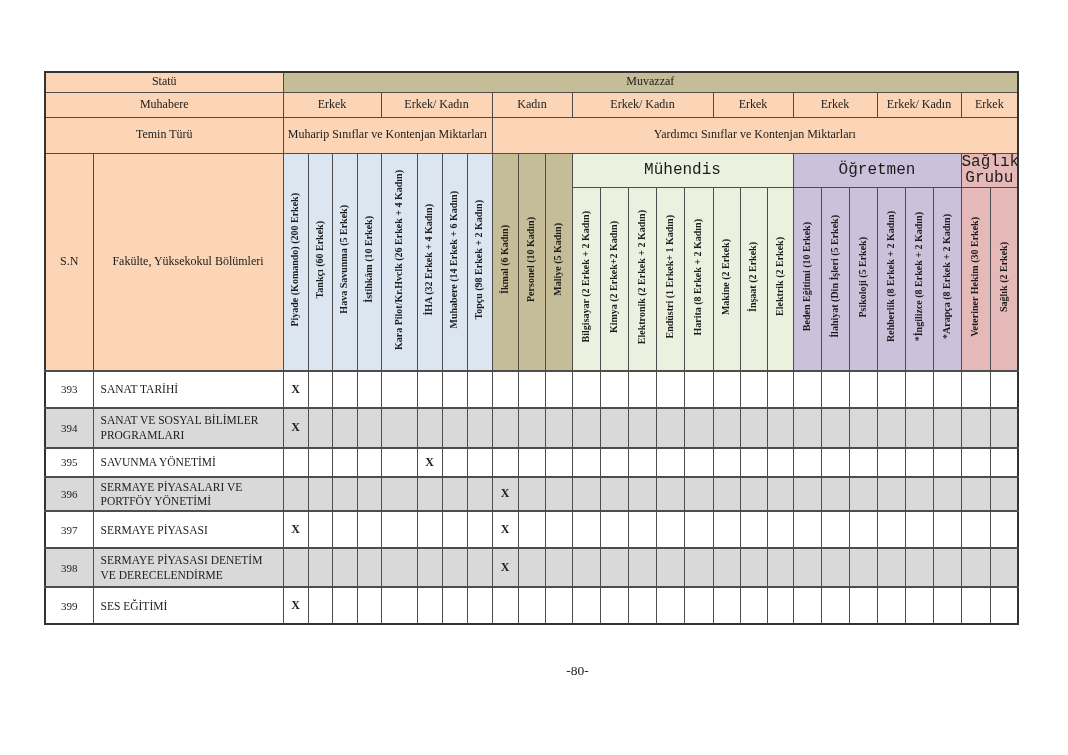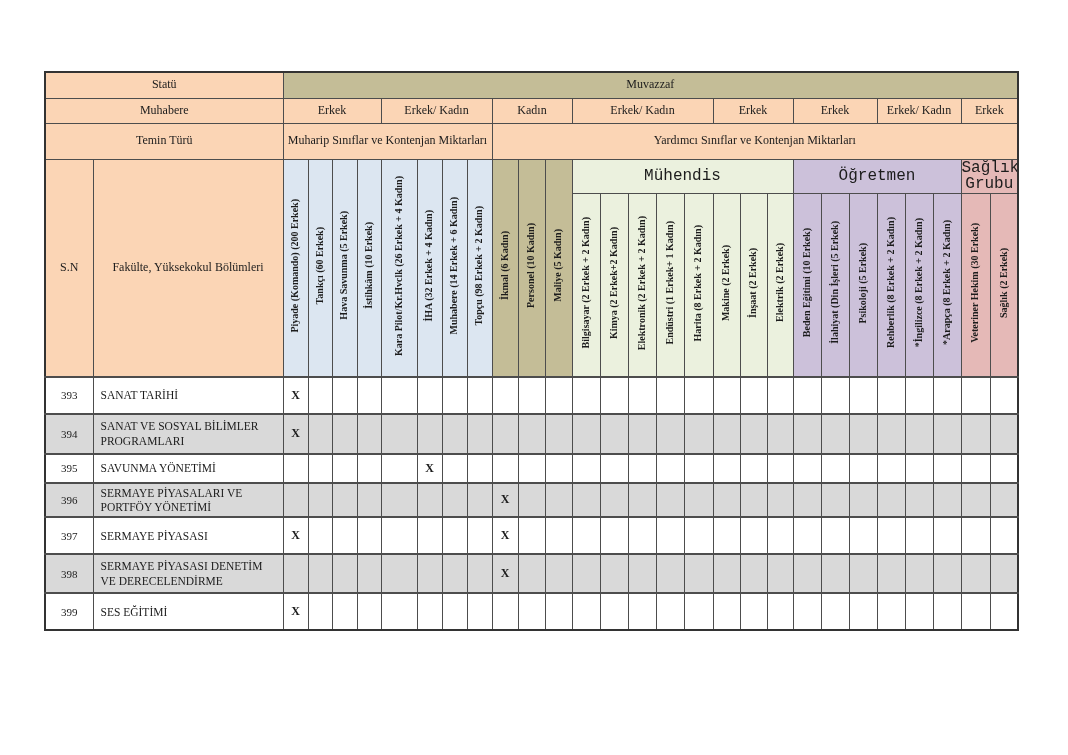--- a/index.html
+++ b/index.html
@@ -80,21 +80,21 @@
         <col style="width:28px">
         <col style="width:28px">
         <col style="width:28px">
         <col style="width:28px">
         <col style="width:28px">
     <col style="width:29px">
         <col style="width:28px">
   </colgroup>
 
   <tbody>
-        <tr style="height:26px">
+        <tr style="height:20px">
     <td colspan="2" class="peach hd">Statü</td>
     <td colspan="27" class="olive hd">Muvazzaf</td>
   </tr>
 
   <tr style="height:25px">
     <td colspan="2" class="peach hd">Muhabere</td>
     <td colspan="4" class="peach hd">Erkek</td>
     <td colspan="4" class="peach hd">Erkek/ Kadın</td>
     <td colspan="3" class="peach hd">Kadın</td>
     <td colspan="5" class="peach hd">Erkek/ Kadın</td>
@@ -361,14 +361,15 @@
           <td class="c"></td>
           <td class="c"></td>
           <td class="c"></td>
           <td class="c"></td>
           <td class="c"></td>
           <td class="c"></td>
   </tr>
 </tbody>
     </table>
 
+<div class="pageno">-80-</div>
 
 </div>
 
 </body></html>

